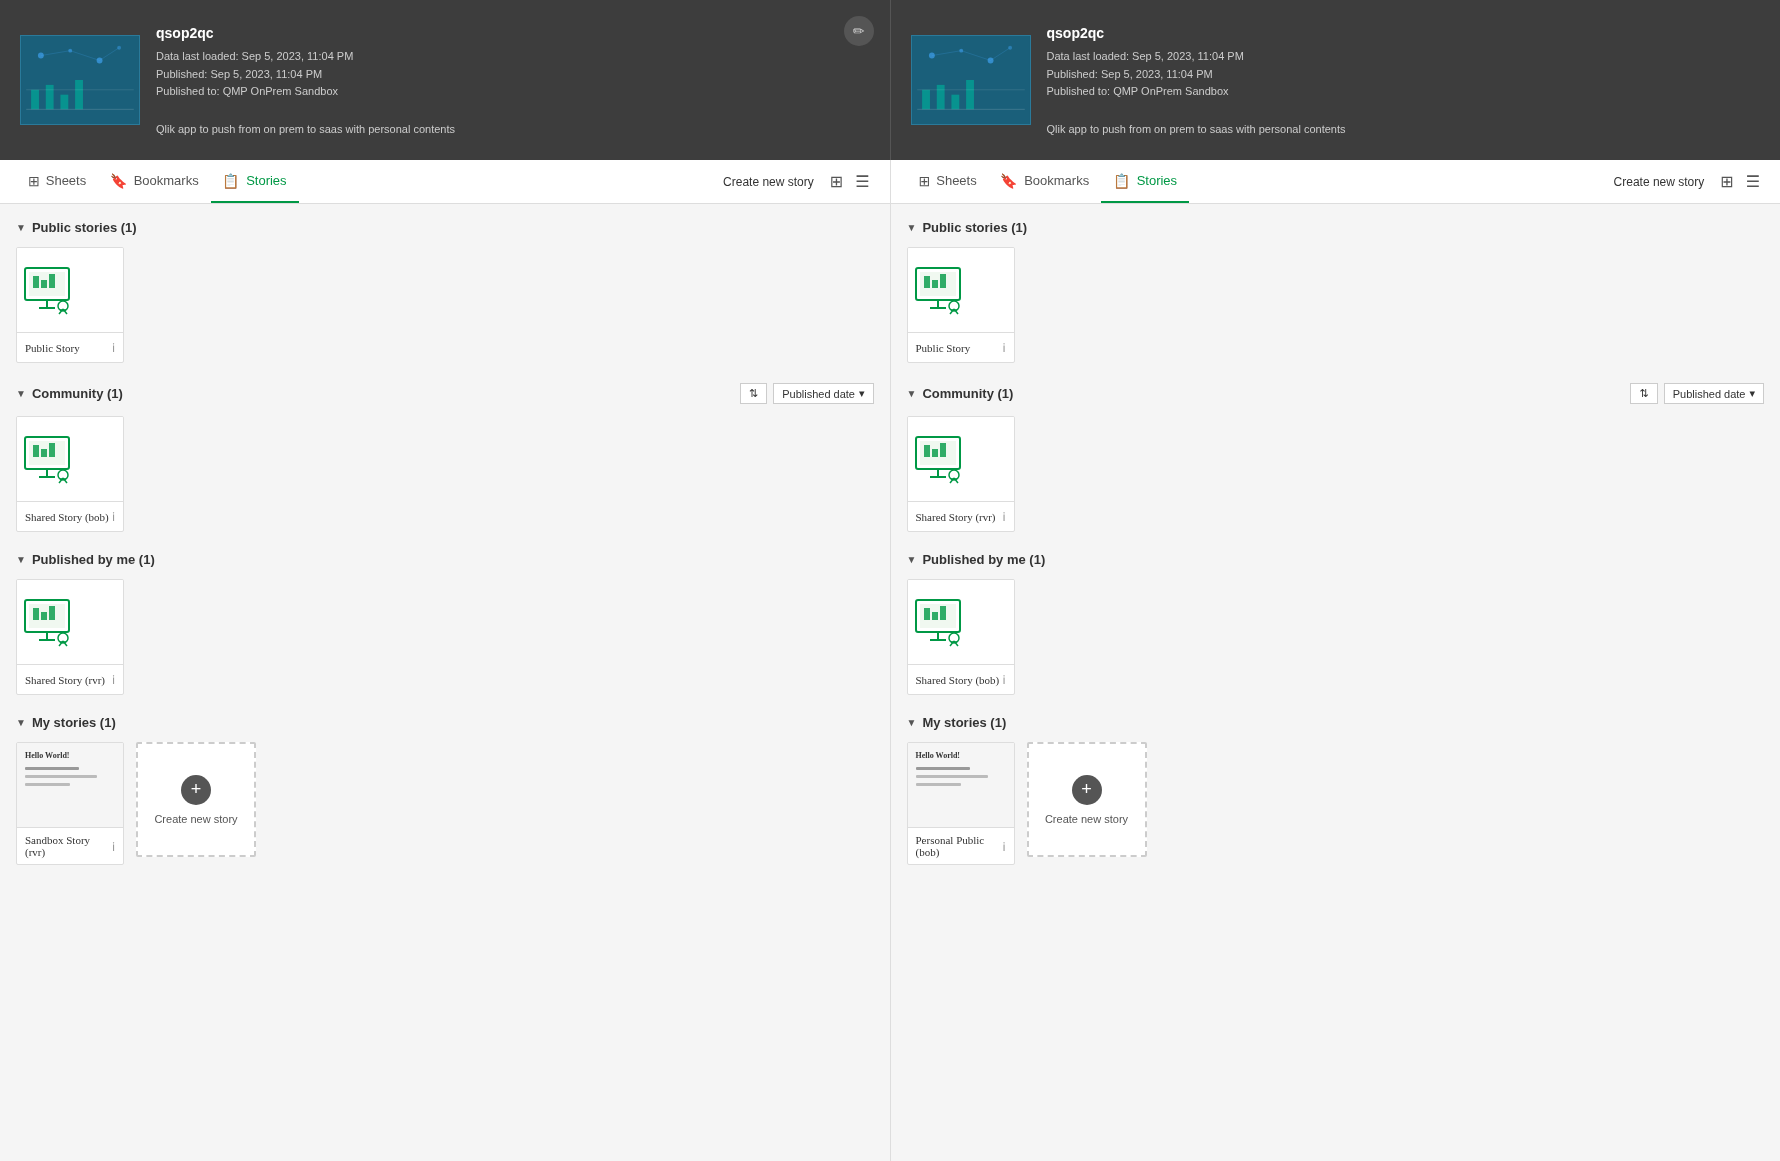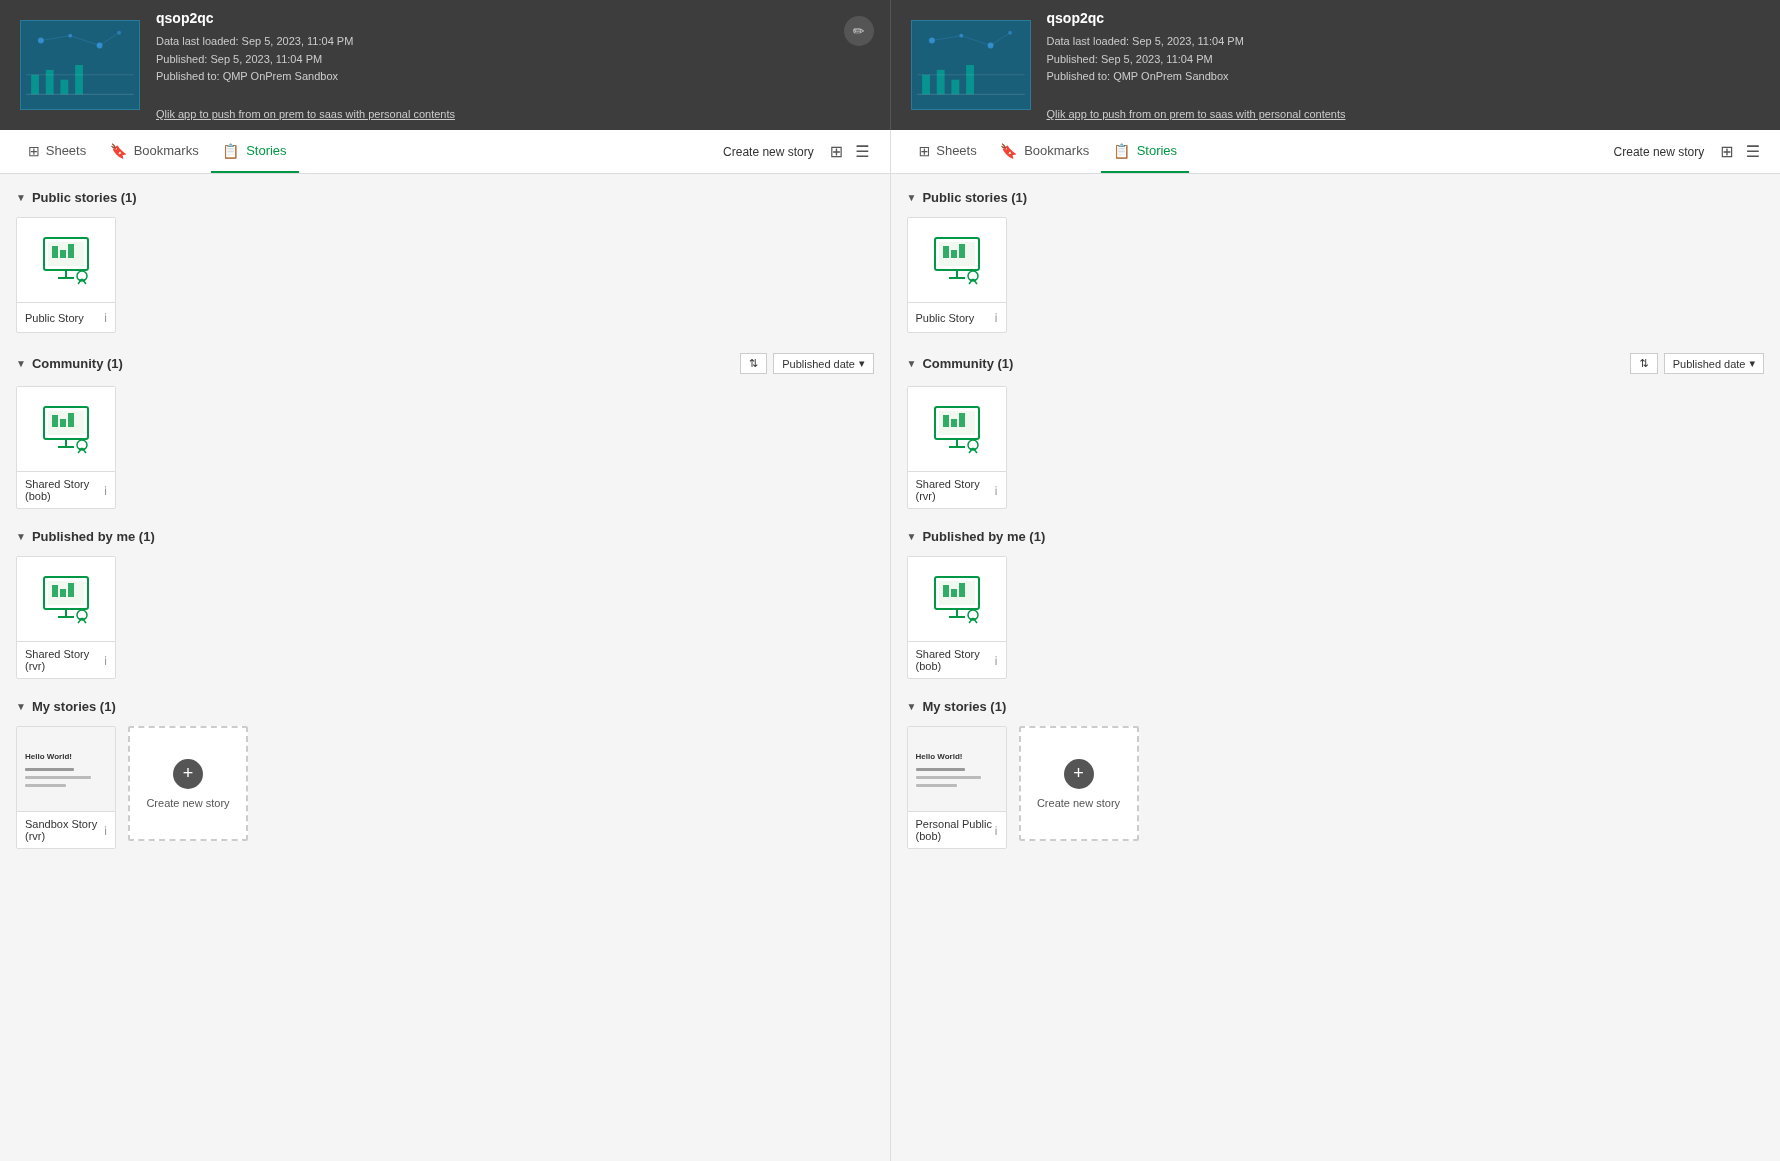--- a/index.html
+++ b/index.html
@@ -1,21 +1,21 @@
 <!DOCTYPE html>
 <html><head>
   <meta charset="utf-8">
   <style>
     * { box-sizing: border-box; margin: 0; padding: 0; }
     body { font-family: Arial, sans-serif; background: #f0f0f0; display: flex; flex-direction: column; width: 1780px; min-height: 1161px; }
 
     .top-bar {
       display: flex;
       background: #3d3d3d;
-      height: 130px;
+      height: 160px;
     }
     .top-panel {
       flex: 1;
       display: flex;
       align-items: center;
       padding: 16px 20px;
       position: relative;
     }
     .top-panel + .top-panel {
       border-left: 1px solid #555;
@@ -44,21 +44,20 @@
     .app-info .app-name {
       color: #fff;
       font-size: 14px;
       font-weight: bold;
       margin-bottom: 4px;
     }
     .app-info .app-desc {
       color: #ccc;
       font-size: 11px;
       margin-top: 20px;
-      text-decoration: underline;
     }
     .edit-btn {
       position: absolute;
       top: 16px;
       right: 16px;
       width: 30px;
       height: 30px;
       border-radius: 50%;
       background: #555;
       border: none;
@@ -179,36 +178,37 @@
       color: #333;
     }
 
     .stories-grid {
       display: flex;
       gap: 12px;
       flex-wrap: wrap;
     }
 
     .story-card {
-      width: 100px;
+      width: 108px;
       background: #fff;
       border: 1px solid #ddd;
       border-radius: 2px;
       overflow: hidden;
       cursor: pointer;
       display: flex;
       flex-direction: column;
+      font-family: Liberation Serif, serif;
     }
     .story-card-thumb {
       width: 100%;
       height: 85px;
       background: #e8e8e8;
       display: flex;
       align-items: center;
-      justify-content: center;
+      justify-content: flex-start;
       border-bottom: 1px solid #ddd;
     }
     .story-card-thumb.story-icon {
       background: #fff;
     }
     .story-card-thumb.personal-thumb {
       background: #f5f5f5;
       flex-direction: column;
       align-items: flex-start;
       padding: 8px;

